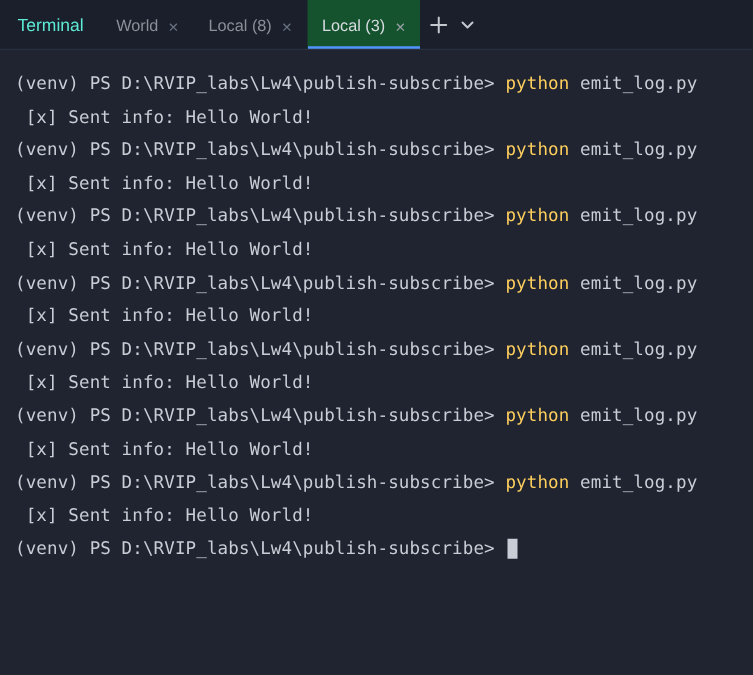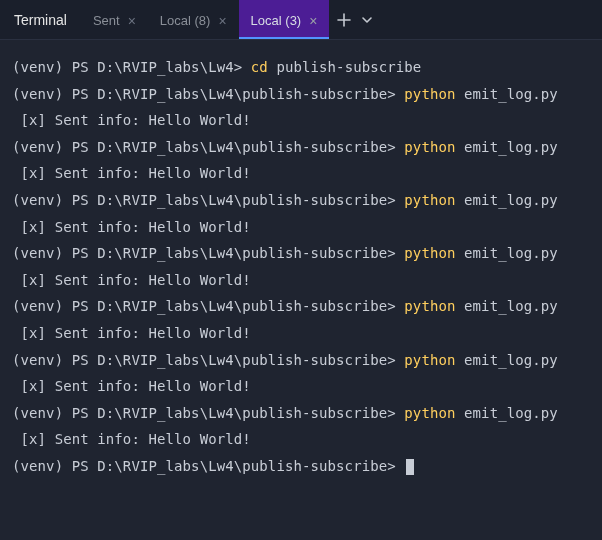--- a/index.html
+++ b/index.html
@@ -11,38 +11,38 @@
       overflow: hidden;
     }
     .tab-bar {
       display: flex;
       align-items: center;
       height: 40px;
       background: #1a1f2b;
       border-bottom: 1px solid #2a3040;
     }
     .tab-title {
-      color: #e5e5e5;
+      color: #5eead4;
       font-size: 14px;
       padding: 0 14px;
       font-family: -apple-system, "Segoe UI", sans-serif;
     }
     .tab {
       display: flex;
       align-items: center;
       height: 100%;
       padding: 0 12px;
       color: #8a8f98;
       font-size: 13px;
       font-family: -apple-system, "Segoe UI", sans-serif;
       cursor: pointer;
       border-top: 2px solid transparent;
     }
     .tab.active {
-      background: #4c1d95;
+      background: #14532d;
       color: #d8dde4;
       border-top: 2px solid transparent;
       box-shadow: inset 0 -2px 0 #5294ff;
     }
     .tab .close {
       margin-left: 8px;
       color: #6b7280;
       font-size: 14px;
       line-height: 1;
     }
@@ -77,21 +77,21 @@
       margin-left: 2px;
     }
   </style>
 </head>
 <body>
 
 <div class="tab-bar">
   <div class="tab-title">Terminal</div>
 
   <div class="tab">
-    <span>Sent</span>
+    <span>World</span>
     <span class="close">×</span>
   </div>
   <div class="tab">
     <span>Local (8)</span>
     <span class="close">×</span>
   </div>
   <div class="tab active">
     <span>Local (3)</span>
     <span class="close">×</span>
   </div>
@@ -104,21 +104,20 @@
     </span>
     <span class="icon">
       <svg width="12" height="12" viewBox="0 0 12 12">
           <path d="M2 4l4 4 4-4" stroke="#c4c9d0" stroke-width="1.6" fill="none" stroke-linecap="round" stroke-linejoin="round"></path>
         </svg>
     </span>
   </div>
 </div>
 
 <div class="terminal-body">
-  <div class="line"><span>(venv) PS D:\RVIP_labs\Lw4&gt; </span><span class="yellow">cd</span><span> publish-subscribe</span></div>
 
   <div class="line"><span>(venv) PS D:\RVIP_labs\Lw4\publish-subscribe&gt; </span><span class="yellow">python</span><span> emit_log.py</span></div>
   <div class="line"> [x] Sent info: Hello World!</div>
 
   <div class="line"><span>(venv) PS D:\RVIP_labs\Lw4\publish-subscribe&gt; </span><span class="yellow">python</span><span> emit_log.py</span></div>
   <div class="line"> [x] Sent info: Hello World!</div>
 
   <div class="line"><span>(venv) PS D:\RVIP_labs\Lw4\publish-subscribe&gt; </span><span class="yellow">python</span><span> emit_log.py</span></div>
   <div class="line"> [x] Sent info: Hello World!</div>
 

